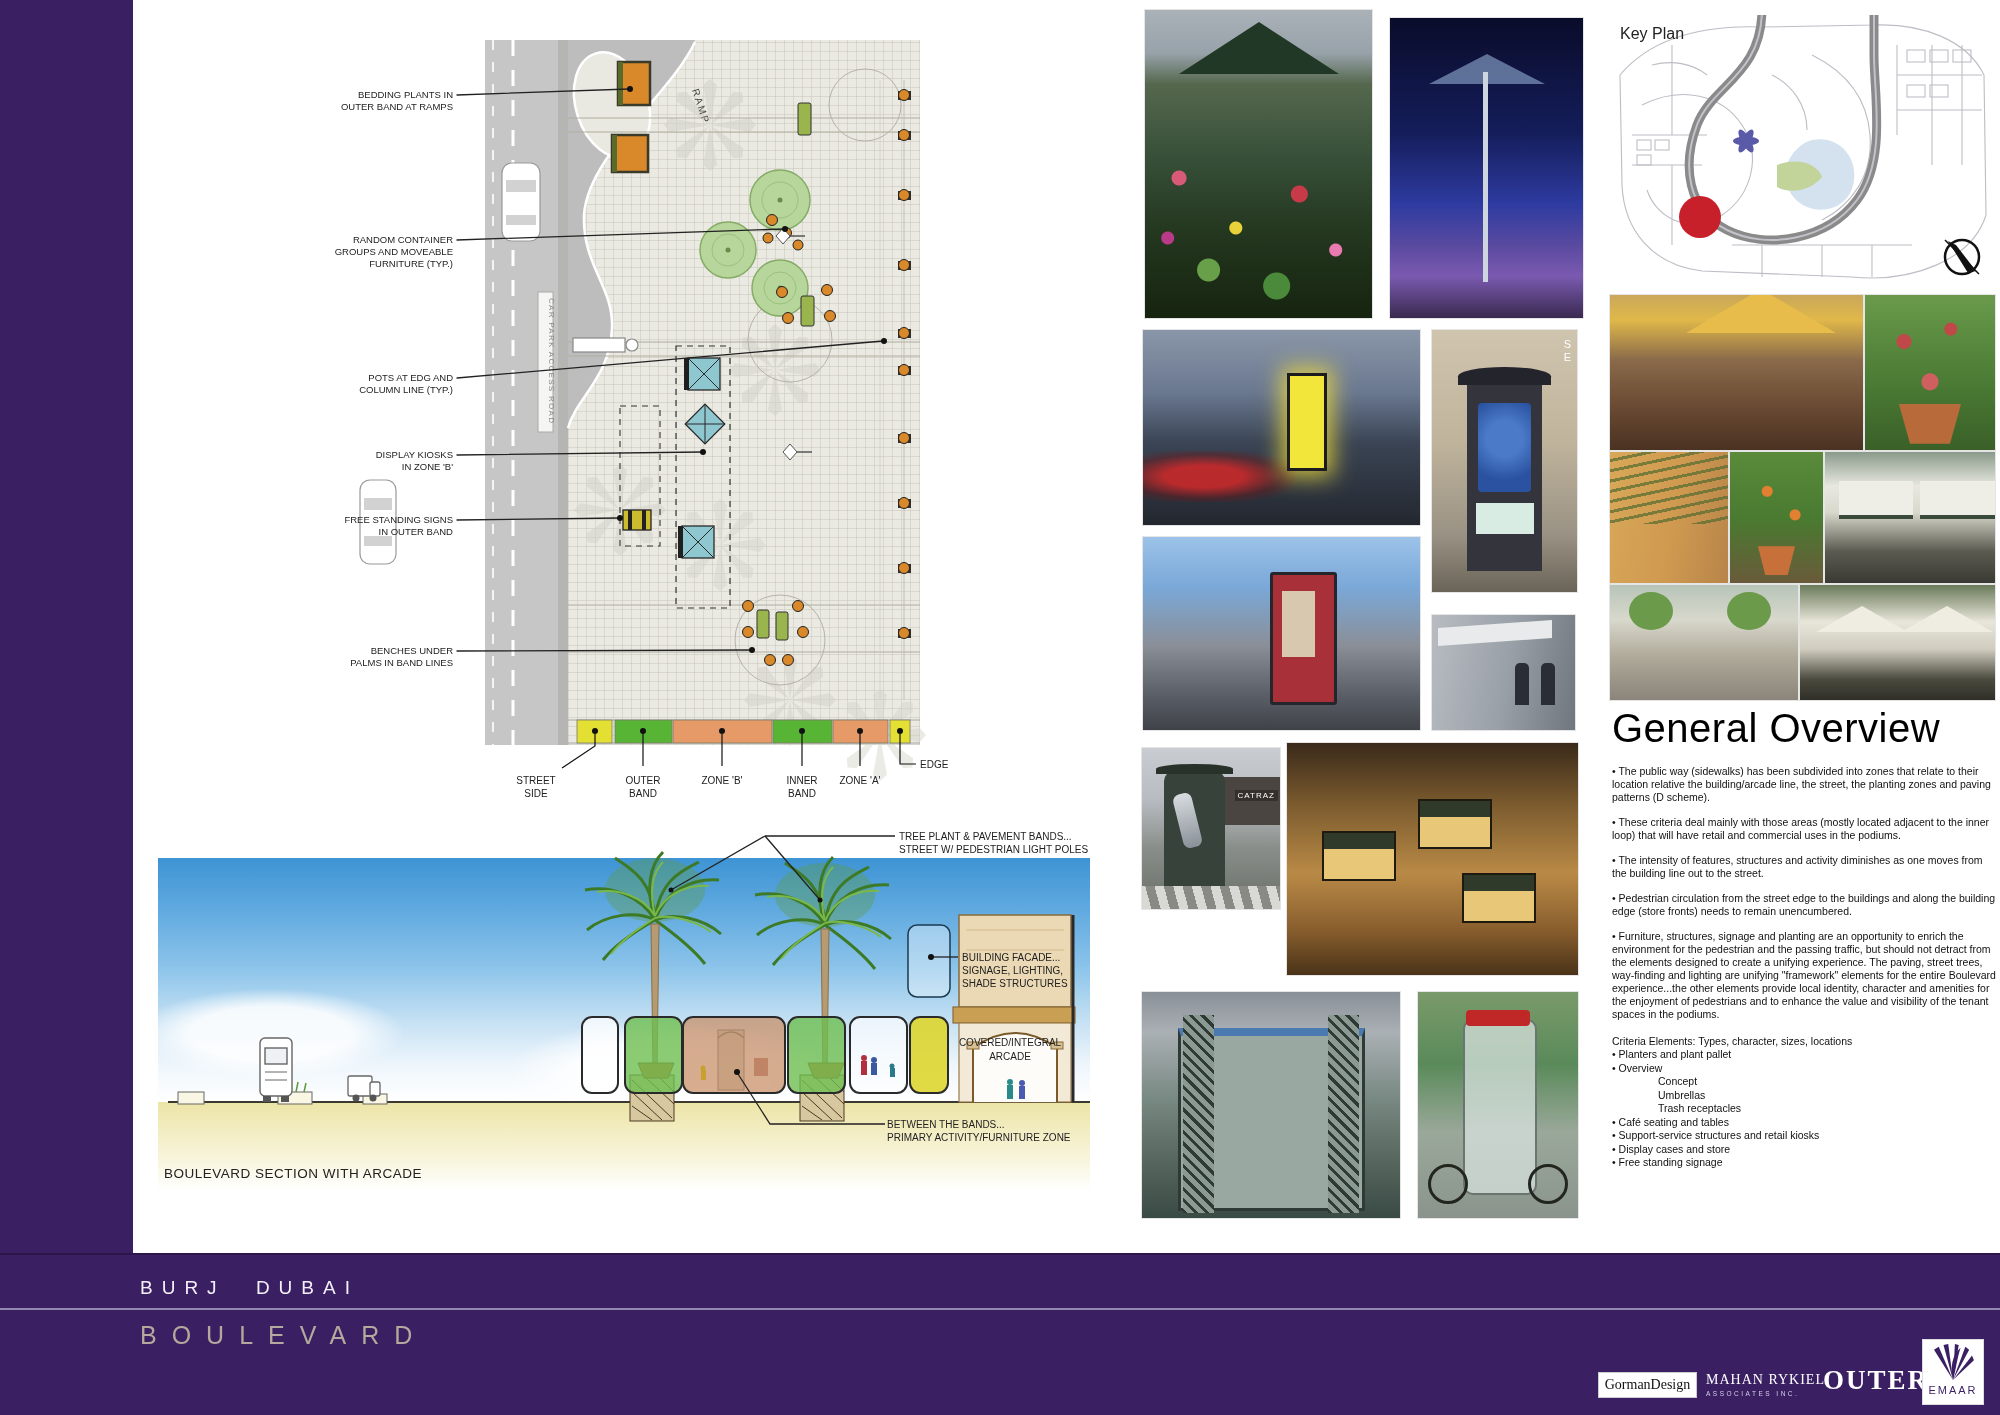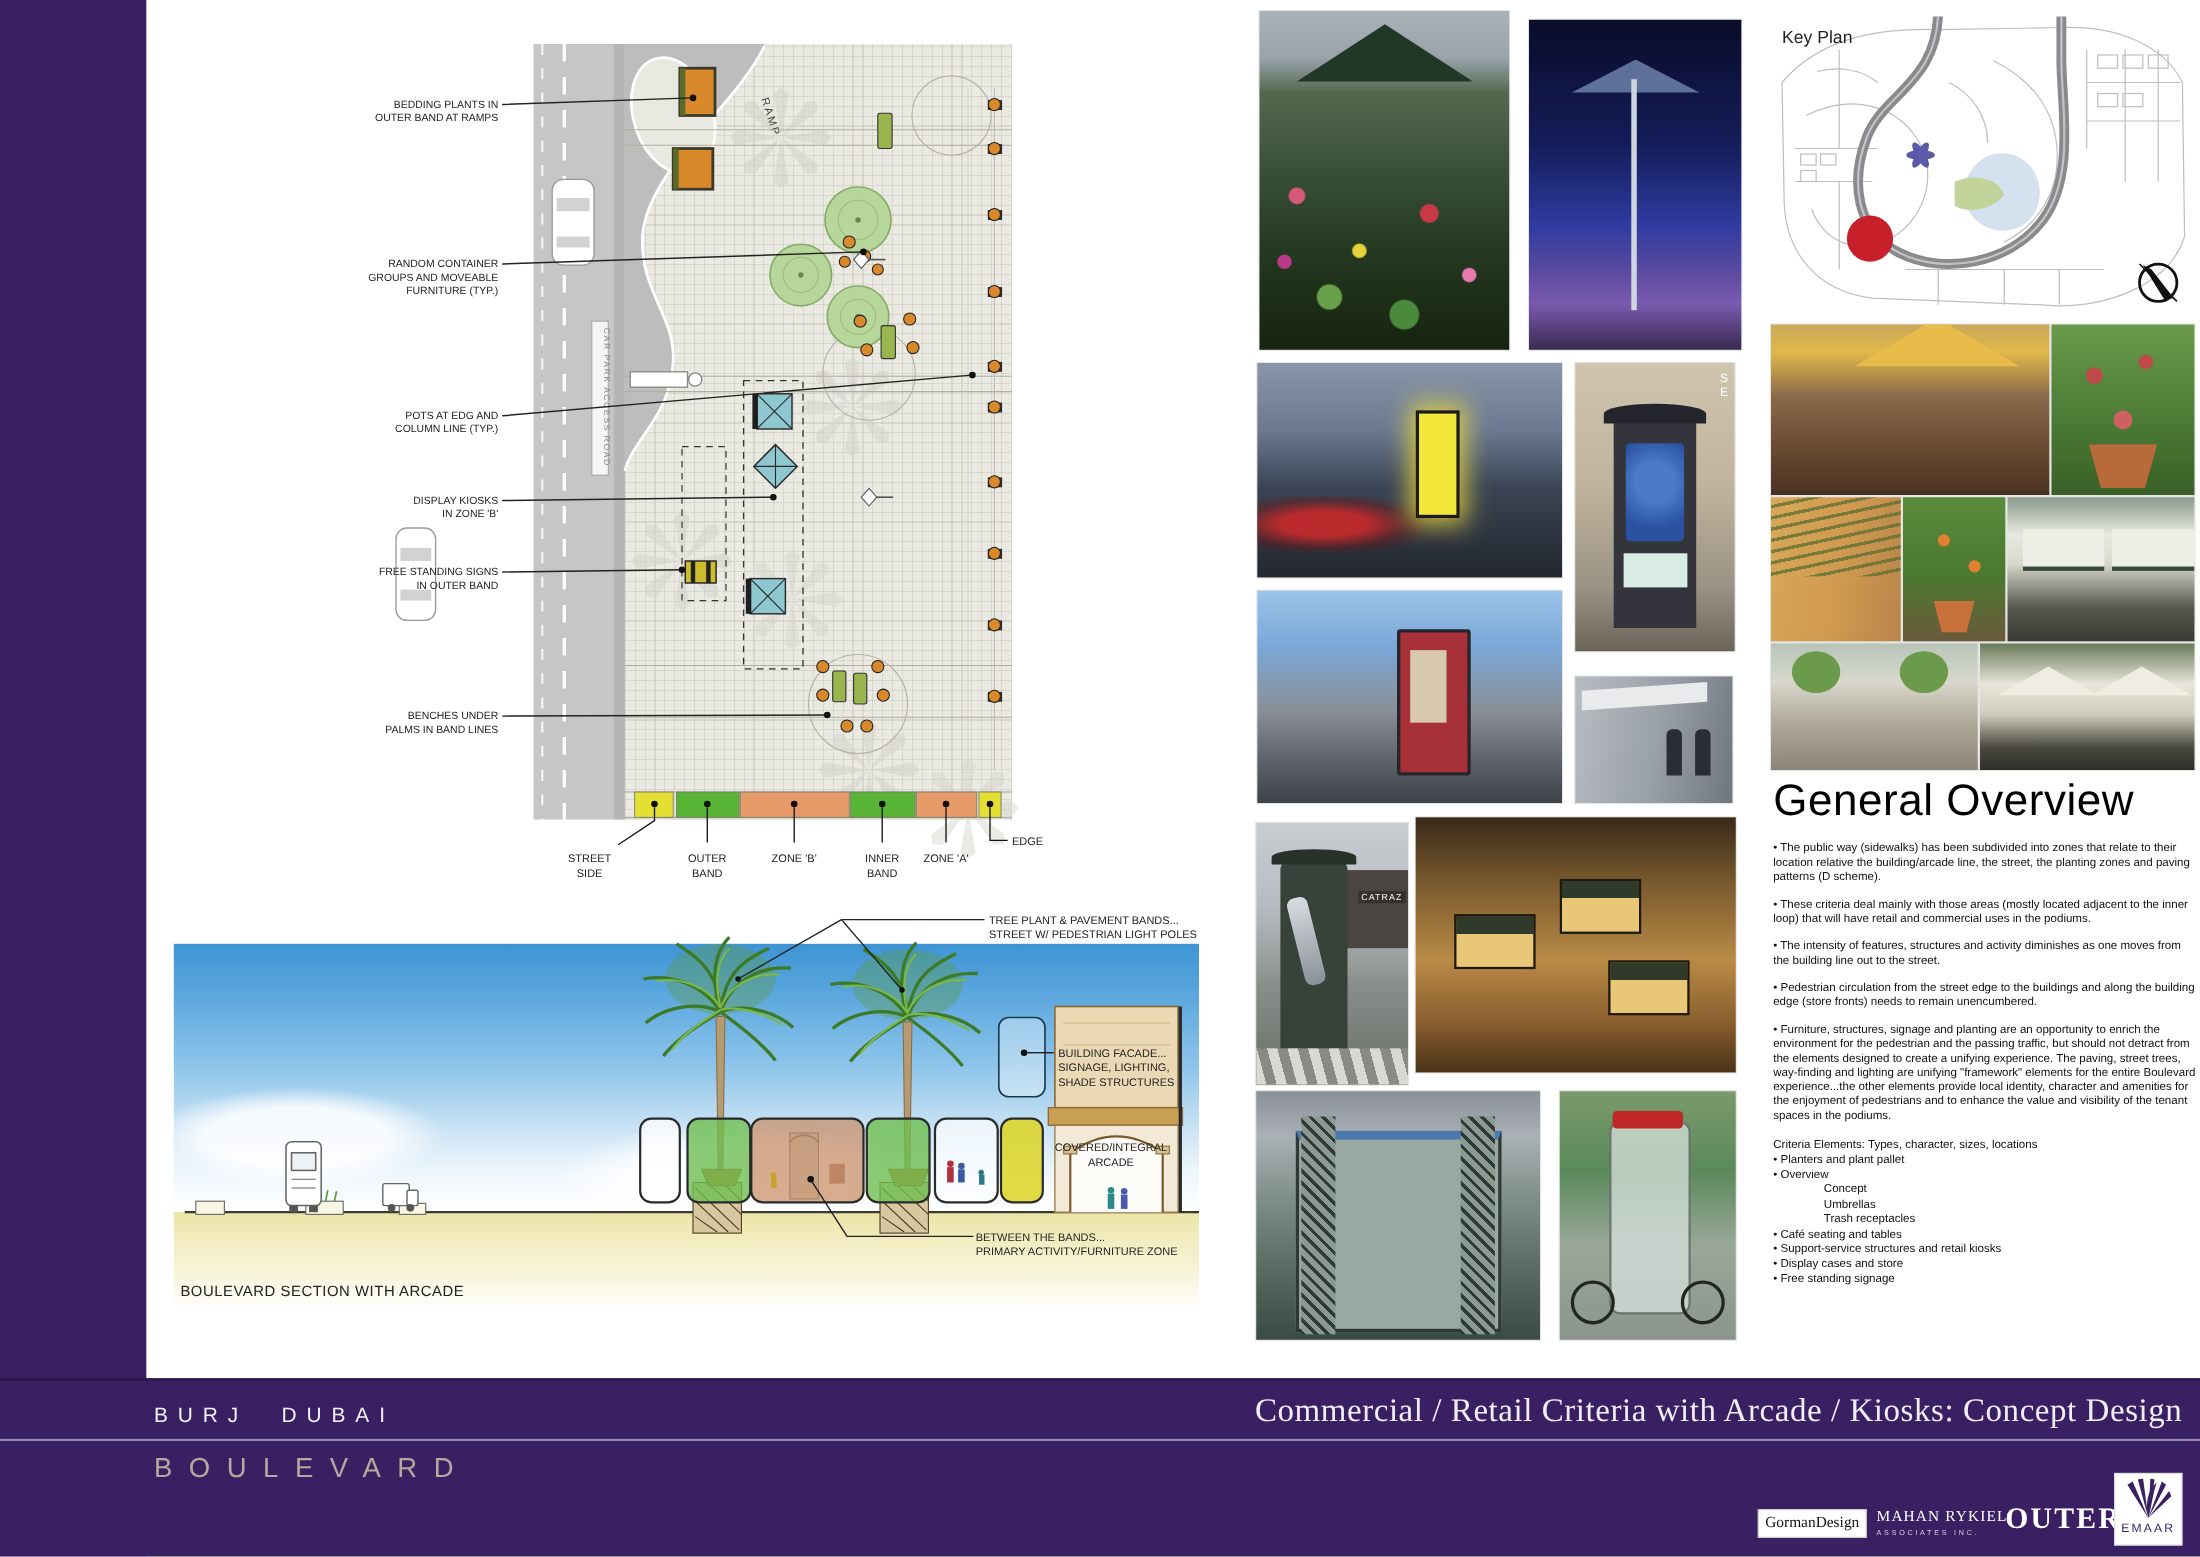--- a/index.html
+++ b/index.html
@@ -78,21 +78,21 @@
   #p4 .se{position:absolute;right:6px;top:8px;color:#fff;font-size:11px;line-height:13px;text-align:center;}
   #p5{left:1143px;top:537px;width:277px;height:193px;
     background:linear-gradient(180deg,#9cc2e8 0,#7aa8d8 26%,#8a8f98 56%,#5a5e66 82%,#3f4248 100%);}
   #p5 .kiosk{position:absolute;left:46%;top:18%;width:22%;height:66%;background:#a83038;
     border:3px solid #25262b;border-radius:3px;}
   #p5 .kface{position:absolute;left:50%;top:28%;width:12%;height:34%;background:#d8c8b0;}
   #p6{left:1432px;top:615px;width:143px;height:115px;
     background:linear-gradient(100deg,#b8bcc2 0,#9aa0a8 52%,#70767e 100%);}
   #p6 .canopy{position:absolute;left:4%;top:8%;width:80%;height:16%;background:#e8eaec;transform:skewY(-4deg);}
   #p6 .fig{position:absolute;top:42%;width:14px;height:42px;background:#2a2e34;border-radius:5px 5px 0 0;}
-  #p7{left:1142px;top:748px;width:138px;height:238px;
+  #p7{left:1142px;top:748px;width:138px;height:161px;
     background:linear-gradient(180deg,#c9cdd2 0,#b8bcc2 32%,#8a8e8a 62%,#6a6e68 100%);}
   #p7 .bldg{position:absolute;right:0;top:18%;width:46%;height:30%;background:#4a4540;}
   #p7 .sign{position:absolute;right:2px;top:26%;color:#fff;font-size:8px;letter-spacing:1px;background:#35302c;padding:1px 3px;}
   #p7 .col{position:absolute;left:16%;top:14%;width:44%;height:76%;background:#37423a;border-radius:10px 10px 0 0;}
   #p7 .cap{position:absolute;left:10%;top:10%;width:56%;height:6%;background:#28322b;border-radius:50% 50% 0 0;}
   #p7 .phone{position:absolute;left:26%;top:28%;width:14%;height:34%;background:linear-gradient(180deg,#d8dce0,#8a9098);border-radius:7px;transform:rotate(-14deg);}
   #p7 .zebra{position:absolute;left:0;bottom:0;width:100%;height:14%;
     background:repeating-linear-gradient(75deg,#d8d8d4 0 9px,#8a8a84 9px 18px);}
   #p8{left:1287px;top:743px;width:291px;height:232px;
     background:linear-gradient(180deg,#3a2a1a 0,#7a5a2e 26%,#b98a46 56%,#8a5f2e 80%,#4a3318 100%);}
@@ -700,21 +700,20 @@
     <div class="crit sub">Trash receptacles</div>
     <div class="crit">• Café seating and tables</div>
     <div class="crit">• Support-service structures and retail kiosks</div>
     <div class="crit">• Display cases and store</div>
     <div class="crit">• Free standing signage</div>
   </div>
 
   <div class="abs" id="leftbar"></div>
   <div class="abs" id="footer">
     <div id="project-name">BURJ DUBAI</div>
-    <div id="sheet-title">Commercial / Retail Criteria with Arcade / Kiosks: Concept Design</div>
     <div class="divider"></div>
     <div id="project-sub">BOULEVARD</div>
 
     <div class="logo" id="logo-gorman">
       <span>GormanDesign</span>
     </div>
     <div class="logo" id="logo-mahan">
       <div class="l1">MAHAN RYKIEL</div>
       <div class="l2">ASSOCIATES INC.</div>
     </div>

